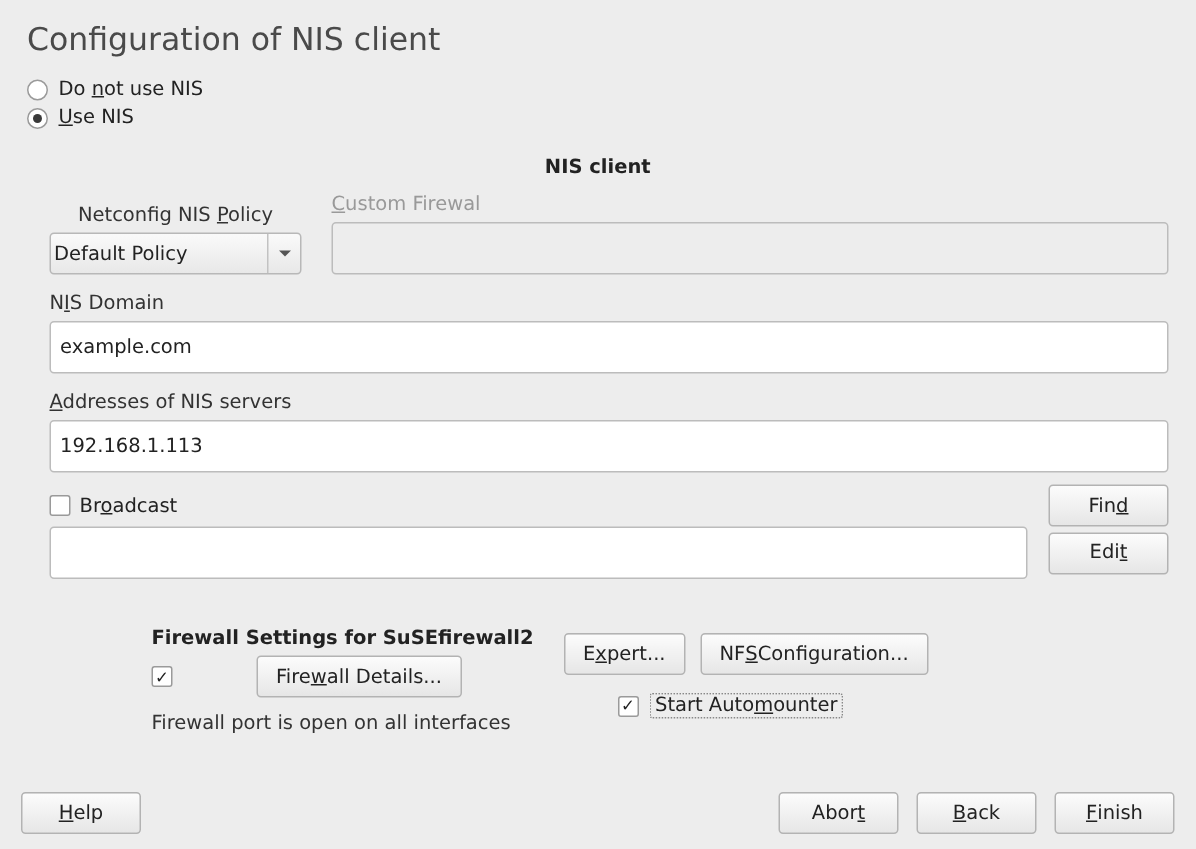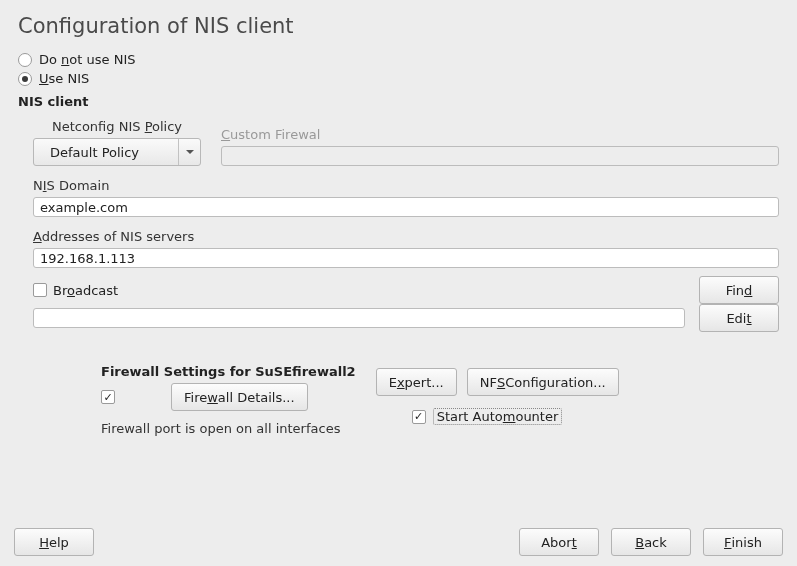--- a/index.html
+++ b/index.html
@@ -31,40 +31,40 @@
   }
   .checkbox {
     width: 14px; height: 14px; border: 1px solid #9a9a9a; background: #fff;
     display: inline-flex; align-items: center; justify-content: center;
     flex-shrink: 0; border-radius: 2px;
   }
   .checkbox.checked::after {
     content: "✓"; font-size: 11px; line-height: 1; color: #222;
   }
   u.mn { text-decoration: underline; }
-  .section-label { font-weight: 600; margin: 8px 0 4px 0; }
+  .section-label { font-weight: 600; margin: 18px 0 4px 0; text-align: center; }
   .field-label { margin: 6px 0 4px 0; color: #333; }
   .disabled { color: #999; }
   .row { display: flex; gap: 20px; align-items: flex-end; margin-bottom: 2px; }
   .col { display: flex; flex-direction: column; }
   .combo {
     height: 28px; width: 168px;
     border: 1px solid #b8b8b8; border-radius: 3px;
     background: linear-gradient(#fafafa,#e8e8e8);
-    display: flex; align-items: center; padding: 0 16px;
+    display: flex; align-items: center; padding: 0 2px;
     position: relative;
   }
   .combo .arrow {
     position: absolute; right: 0; top: 0; bottom: 0; width: 22px;
     border-left: 1px solid #c2c2c2;
     display: flex; align-items: center; justify-content: center;
   }
   .combo .arrow::after { content: ""; border: 4px solid transparent; border-top-color: #555; margin-top: 4px; }
   .text-input {
-    height: 20px; border: 1px solid #bcbcbc; border-radius: 3px;
+    height: 35px; border: 1px solid #bcbcbc; border-radius: 3px;
     background: #fff; padding: 0 6px; display: flex; align-items: center;
     font-size: 13px; color: #222;
   }
   .text-input.disabled { background: #ededed; }
   .full { width: 100%; }
   .indent { margin-left: 15px; }
   .btn {
     height: 28px; min-width: 80px; padding: 0 12px;
     border: 1px solid #b3b3b3; border-radius: 3px;
     background: linear-gradient(#fcfcfc,#e6e6e6);

